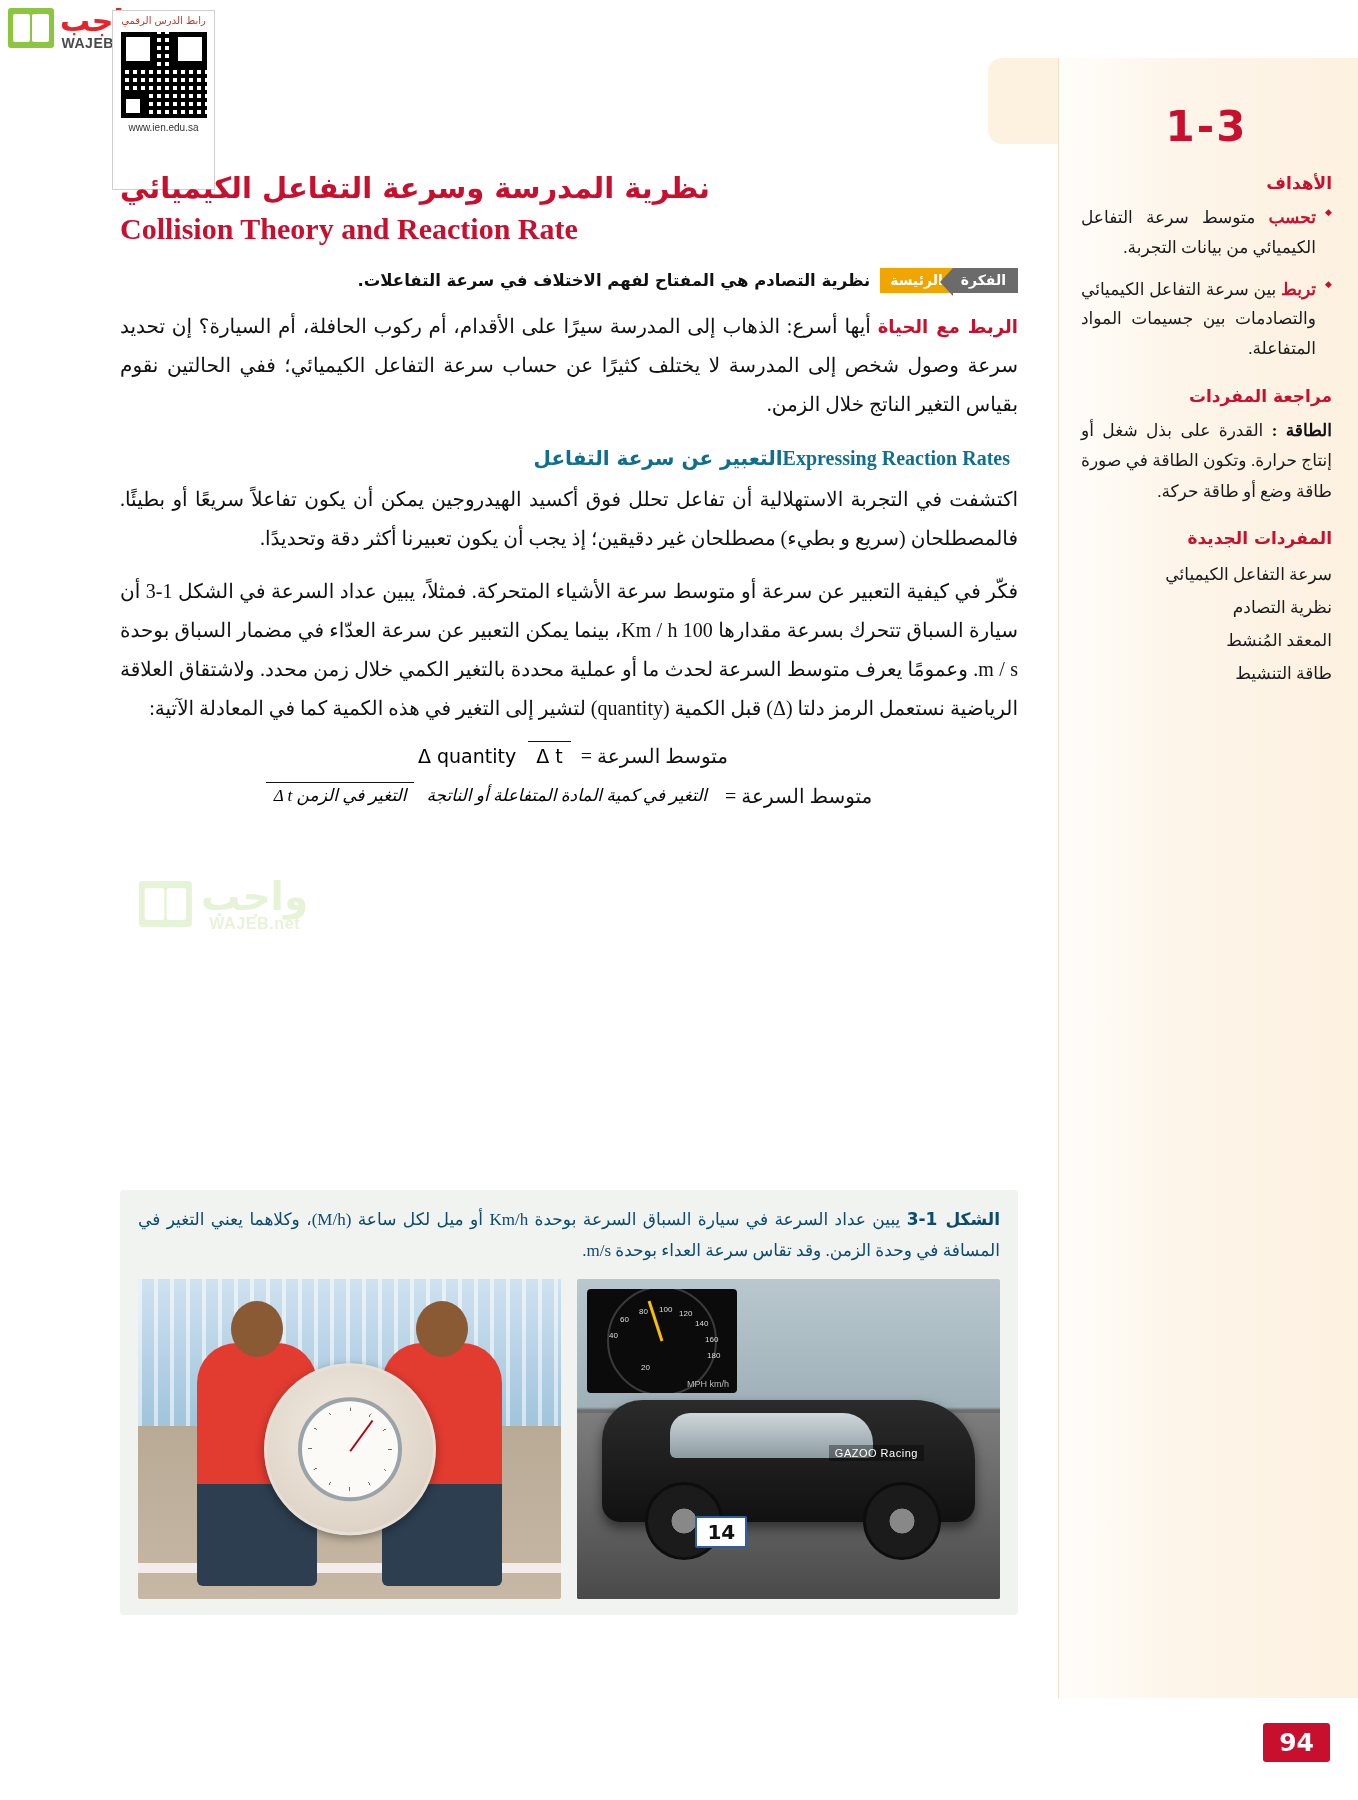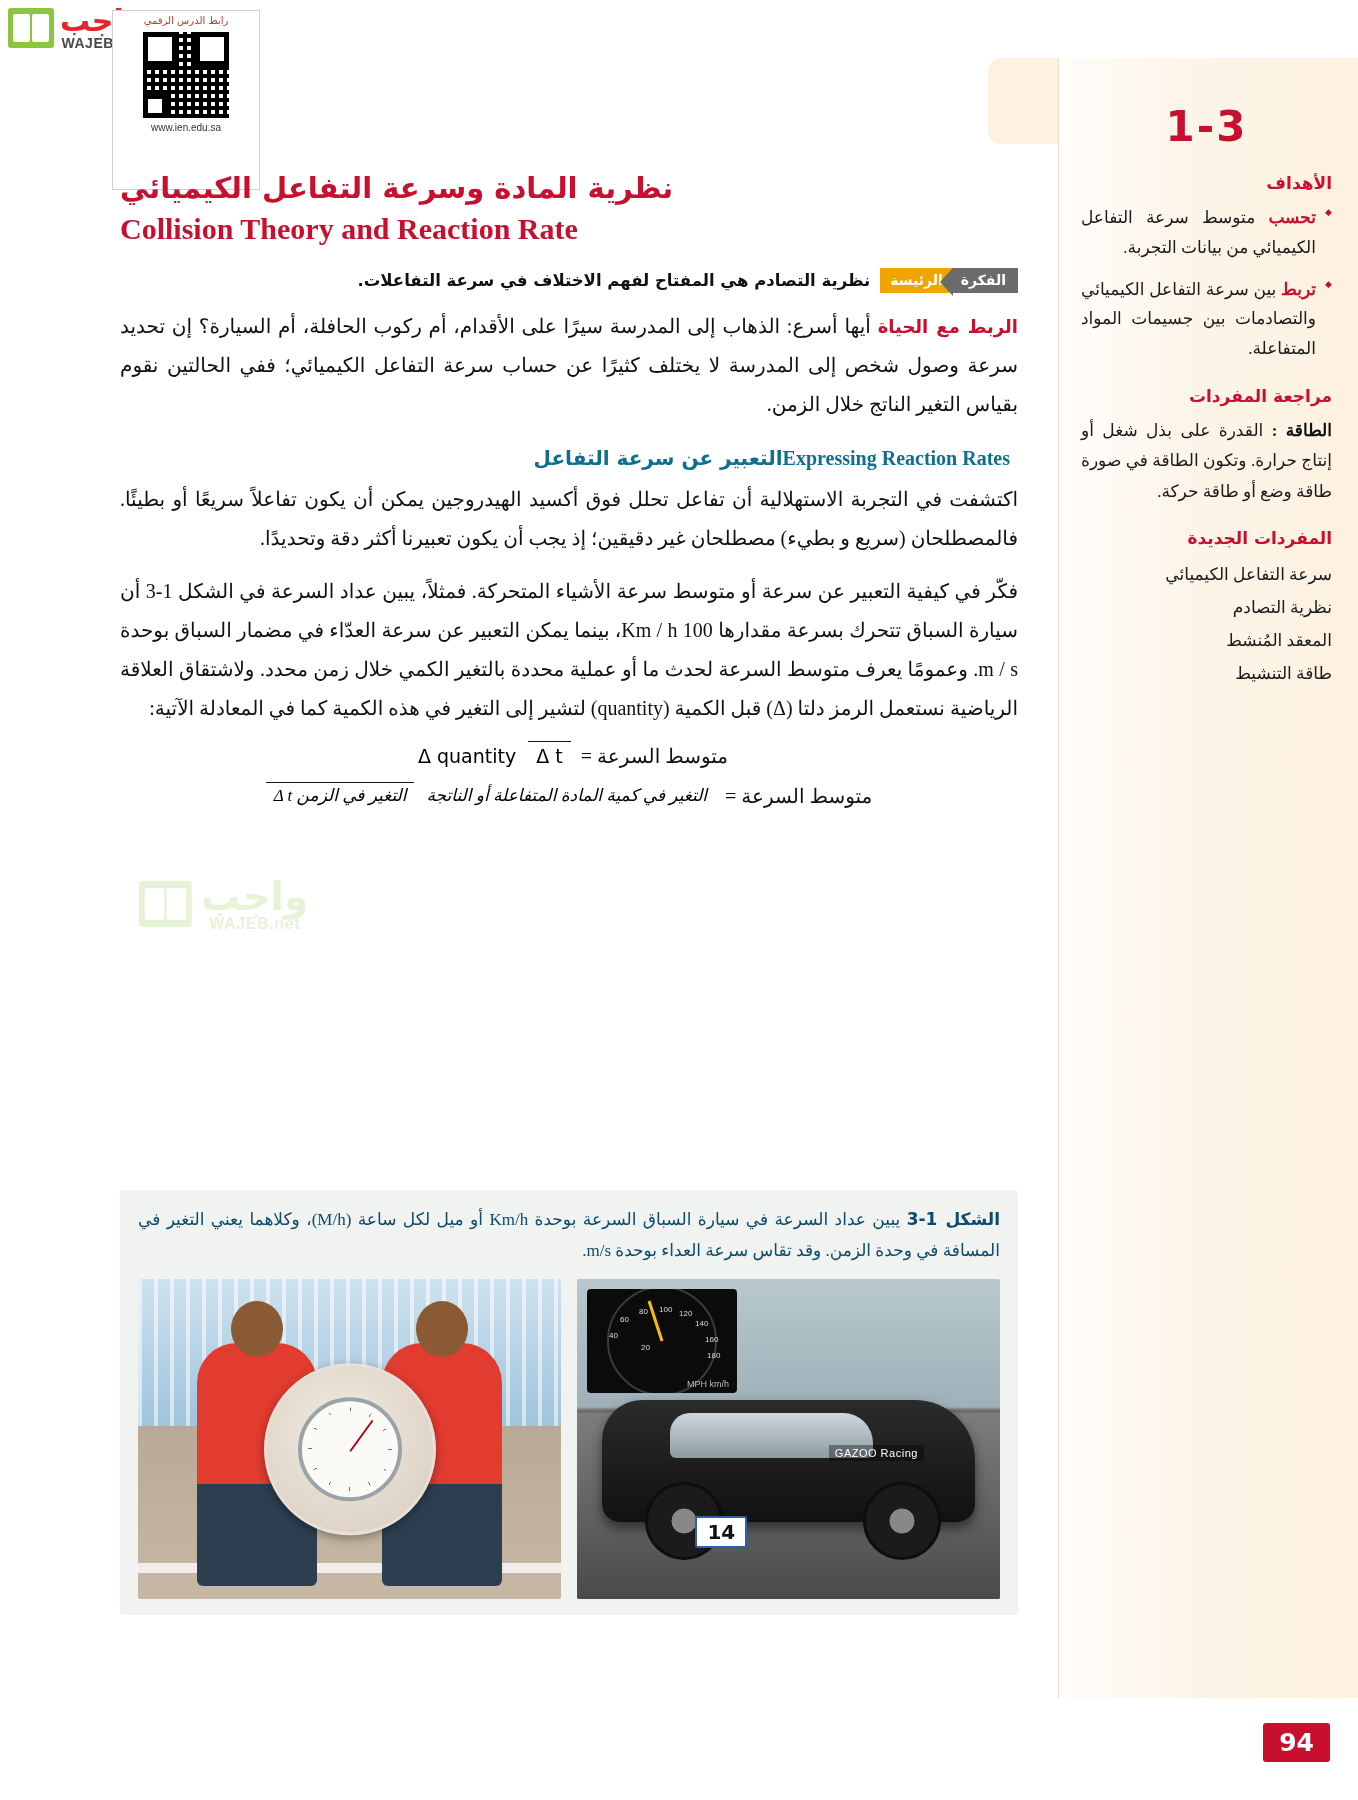--- a/index.html
+++ b/index.html
@@ -33,21 +33,21 @@
   .book-icon:before, .book-icon:after {
     content:""; position:absolute; top:6px; width:17px; height:28px;
     background:#fff; border-radius:2px;
   }
   .book-icon:before { left:5px; }
   .book-icon:after { right:5px; }
 
   
   .qr-box {
     position:absolute; top:10px; left:112px;
-    width:148px; height:180px;
+    width:103px; height:180px;
     border:1px solid #cfcfcf; background:#fff;
     text-align:center;
     padding-top:4px;
   }
   .qr-label {
     font-family:"DejaVu Sans", sans-serif;
     font-size:10px; color:#c0392b; direction:rtl;
   }
   .qr-code {
     width:86px; height:86px; margin:6px auto 4px;
@@ -377,21 +377,21 @@
     <ul class="vocab-list">
       <li>سرعة التفاعل الكيميائي</li>
       <li>نظرية التصادم</li>
       <li>المعقد المُنشط</li>
       <li>طاقة التنشيط</li>
     </ul>
   </div>
 </aside>
 
 <main class="content">
-  <h1 class="title-ar">نظرية المادة وسرعة التفاعل الكيميائي</h1>
+  <h1 class="title-ar">نظرية المدرسة وسرعة التفاعل الكيميائي</h1>
   <h2 class="title-en">Collision Theory and Reaction Rate</h2>
 
   <div class="main-idea-row">
     <span class="mi-badge">
       <span class="chev"></span>
       <span>الفكرة</span>
     </span>
     <span class="mi-label">الرئيسة</span>
     <span class="mi-text">نظرية التصادم هي المفتاح لفهم الاختلاف في سرعة التفاعلات.</span>
   </div>
@@ -443,21 +443,21 @@
       <div class="car-body"></div>
       <div class="car-glass"></div>
       <div class="car-wheel w1"></div>
       <div class="car-wheel w2"></div>
       <div class="car-decal">GAZOO Racing</div>
       <div class="car-num">14</div>
 
       <div class="speedo">
         <div class="dial"></div>
         <div class="needle"></div>
-        <span class="tick" style="top:54px;left:18px;padding-left:36px;">20</span>
+        <span class="tick" style="top:74px;left:18px;padding-left:36px;">20</span>
         <span class="tick" style="top:42px;left:22px;">40</span>
         <span class="tick" style="top:26px;left:33px;">60</span>
         <span class="tick" style="top:18px;left:52px;">80</span>
         <span class="tick" style="top:16px;left:72px;">100</span>
         <span class="tick" style="top:20px;left:92px;">120</span>
         <span class="tick" style="top:30px;left:108px;">140</span>
         <span class="tick" style="top:46px;left:118px;">160</span>
         <span class="tick" style="top:62px;left:120px;">180</span>
         <span class="mph">MPH km/h</span>
       </div>

